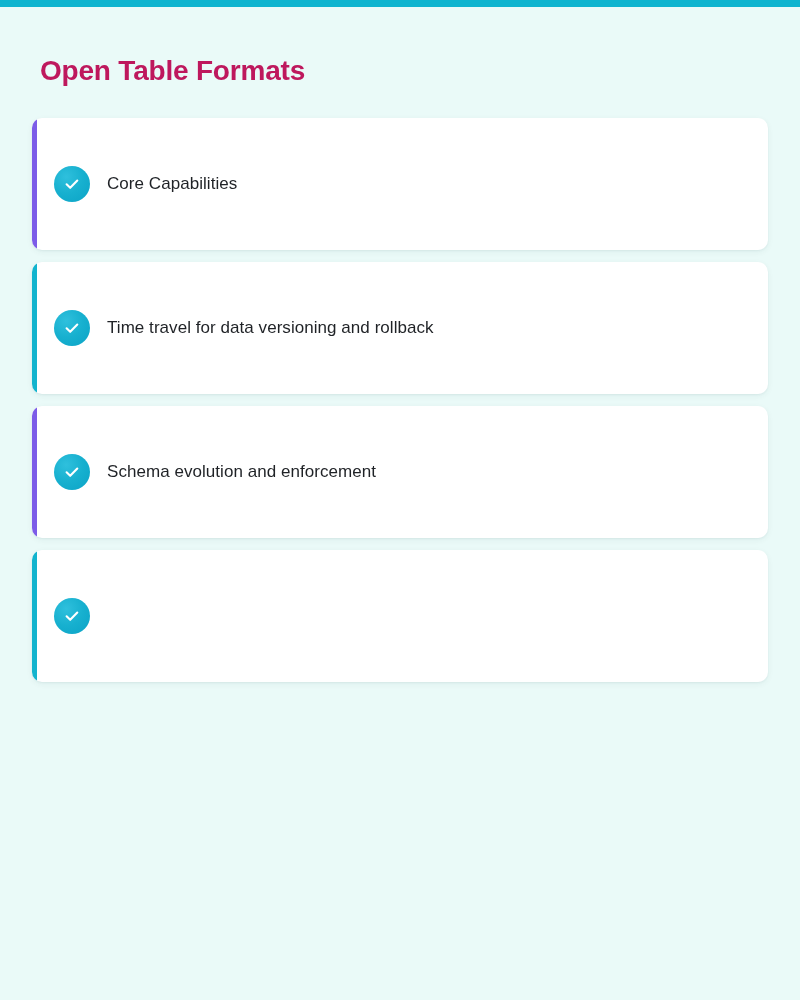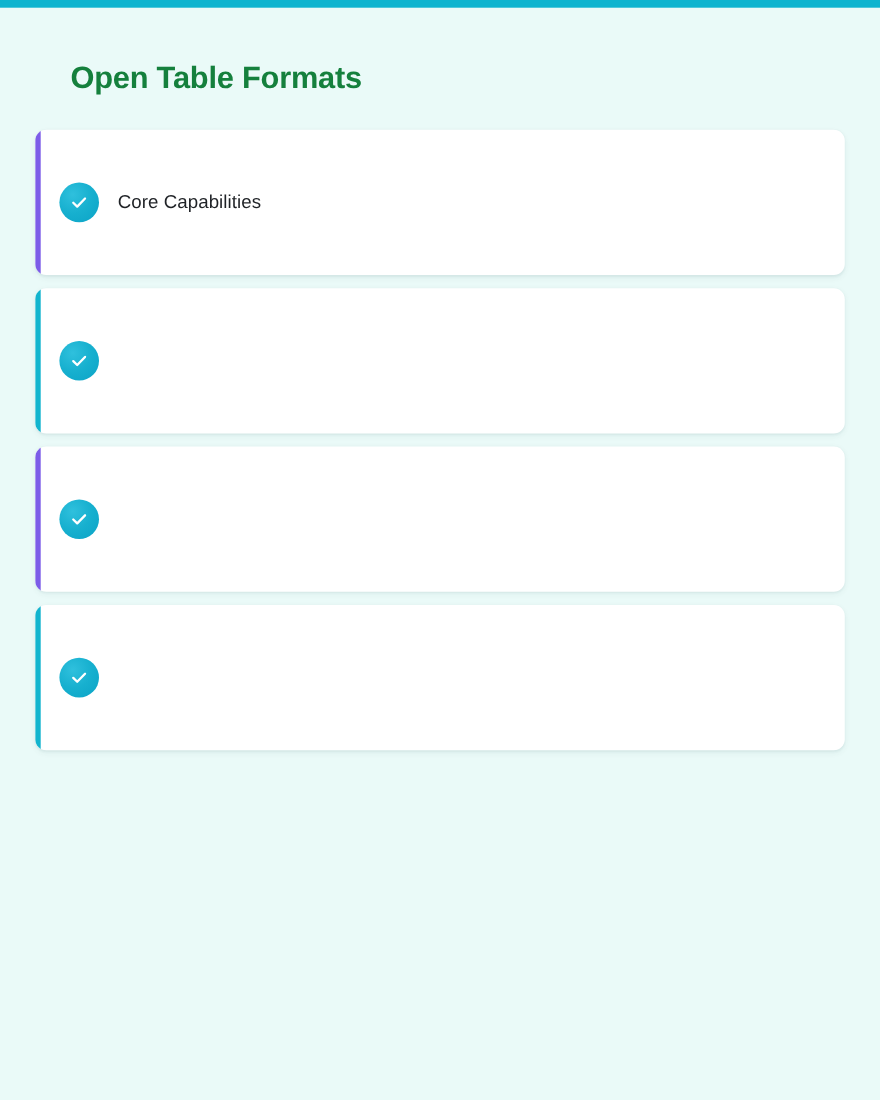--- a/index.html
+++ b/index.html
@@ -24,24 +24,24 @@
     left: 0;
     width: 800px;
     height: 7px;
     background: #0eb4cf;
   }
 
   
   .page-title {
     position: absolute;
     top: 33px;
-    left: 64px;
+    left: 40px;
     font-size: 28px;
     font-weight: bold;
-    color: #15803d;
+    color: #be185d;
     letter-spacing: -0.2px;
     line-height: 38px;
     white-space: nowrap;
   }
 
   
   .card-list {
     position: absolute;
     top: 118px;
     left: 32px;
@@ -131,29 +131,31 @@
 
 
 
   <div class="card">
     <div class="card-accent teal"></div>
     <div class="check-badge">
       <svg width="20" height="20" viewBox="0 0 20 20" aria-hidden="true">
         <path d="M4.6 10.3 L8.2 13.8 L15.3 6.5" fill="none" stroke="#ffffff" stroke-width="2.1" stroke-linecap="round" stroke-linejoin="round"></path>
       </svg>
     </div>
+    <div class="card-label">Time travel for data versioning and rollback</div>
   </div>
 
   <div class="card">
     <div class="card-accent purple"></div>
     <div class="check-badge">
       <svg width="20" height="20" viewBox="0 0 20 20" aria-hidden="true">
         <path d="M4.6 10.3 L8.2 13.8 L15.3 6.5" fill="none" stroke="#ffffff" stroke-width="2.1" stroke-linecap="round" stroke-linejoin="round"></path>
       </svg>
     </div>
+    <div class="card-label">Schema evolution and enforcement</div>
   </div>
 
   <div class="card">
     <div class="card-accent teal"></div>
     <div class="check-badge">
       <svg width="20" height="20" viewBox="0 0 20 20" aria-hidden="true">
         <path d="M4.6 10.3 L8.2 13.8 L15.3 6.5" fill="none" stroke="#ffffff" stroke-width="2.1" stroke-linecap="round" stroke-linejoin="round"></path>
       </svg>
     </div>
   </div>

